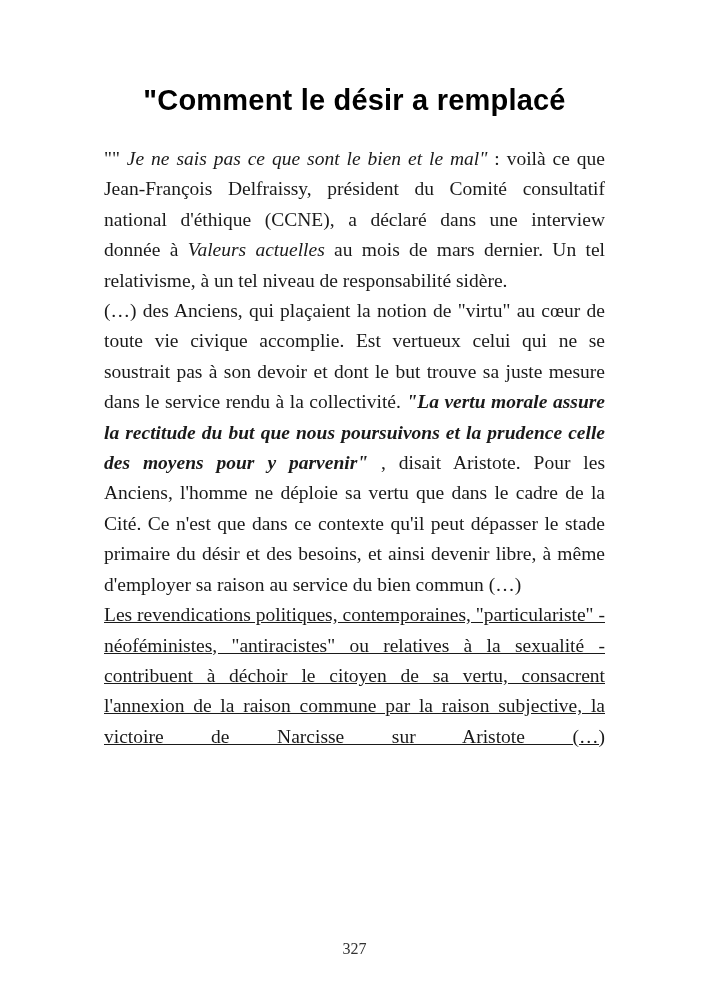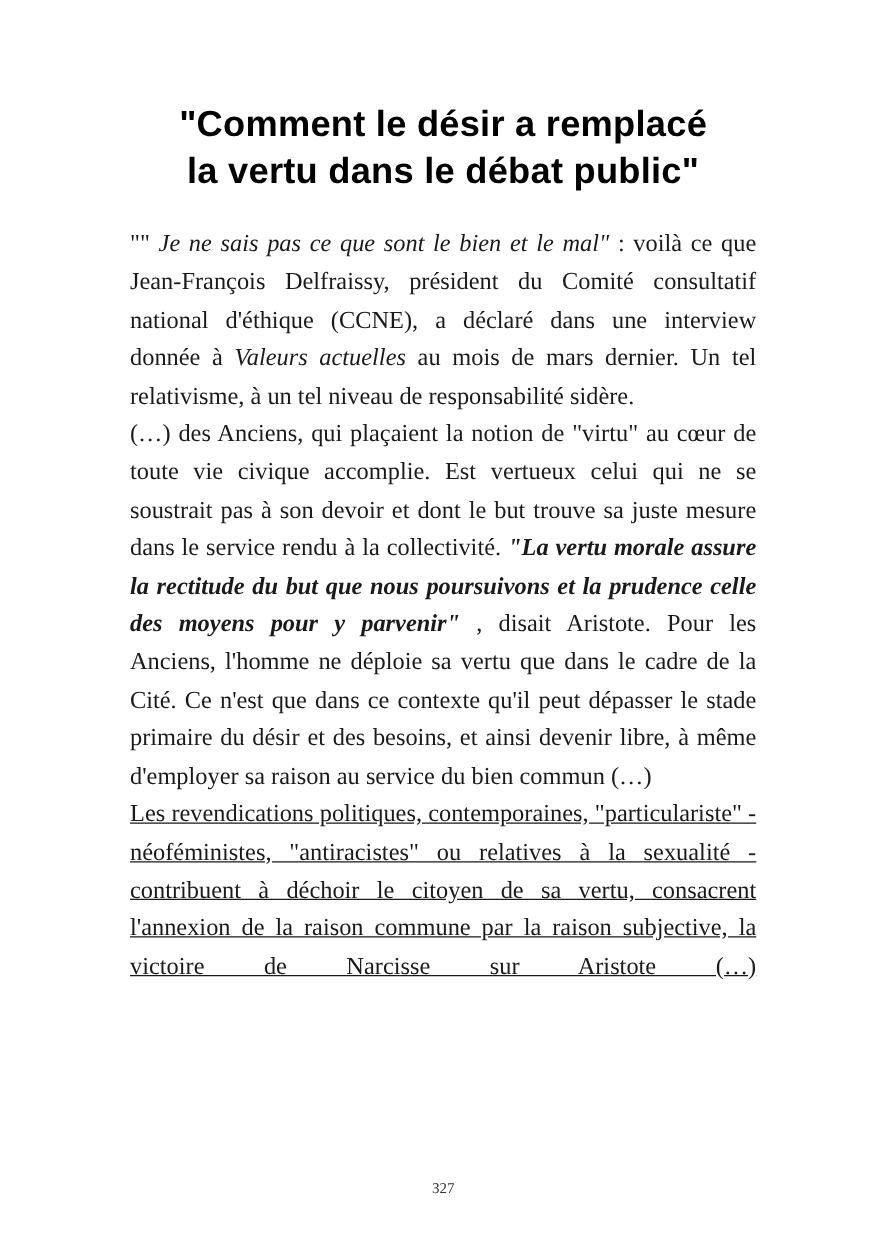--- a/index.html
+++ b/index.html
@@ -46,32 +46,31 @@
   .seg-normal { font-style: normal; font-weight: 400; }
   .seg-italic { font-style: italic; font-weight: 400; }
   .seg-bold-italic { font-style: italic; font-weight: 700; }
   .page-number {
     position: absolute;
     left: 0;
     right: 0;
     bottom: 34px;
     text-align: center;
     font-family: "Liberation Serif", "DejaVu Serif", serif;
-    font-size: 12px;
+    font-size: 16px;
     color: #333333;
     margin-top: 38px;
   }
 </style>
 </head>
 <body>
 
 <div class="page">
   <h1 class="title">
     <span class="title-line">"Comment le désir a remplacé</span>
-    <span class="title-line">la vertu dans le débat public"</span>
   </h1>
 
   <div class="body-text" id="body-text">
       <p class="para"><span class="seg-normal">"" </span><span class="seg-italic">Je ne sais pas ce que sont le bien et le mal"</span><span class="seg-normal"> : voilà ce que Jean-François Delfraissy, président du Comité consultatif national d'éthique (CCNE), a déclaré dans une interview donnée à </span><span class="seg-italic">Valeurs actuelles</span><span class="seg-normal"> au mois de mars dernier. Un tel relativisme, à un tel niveau de responsabilité sidère.</span></p>
       <p class="para"><span class="seg-normal">(…) des Anciens, qui plaçaient la notion de "virtu" au cœur de toute vie civique accomplie. Est vertueux celui qui ne se soustrait pas à son devoir et dont le but trouve sa juste mesure dans le service rendu à la collectivité. </span><span class="seg-bold-italic">"La vertu morale assure la rectitude du but que nous poursuivons et la prudence celle des moyens pour y parvenir"</span><span class="seg-normal"> , disait Aristote. Pour les Anciens, l'homme ne déploie sa vertu que dans le cadre de la Cité. Ce n'est que dans ce contexte qu'il peut dépasser le stade primaire du désir et des besoins, et ainsi devenir libre, à même d'employer sa raison au service du bien commun (…)</span></p>
       <p class="para"><span class="seg-normal">Les revendications politiques, contemporaines, "particulariste" - néoféministes, "antiracistes" ou relatives à la sexualité - contribuent à déchoir le citoyen de sa vertu, consacrent l'annexion de la raison commune par la raison subjective, la victoire de Narcisse sur Aristote (…)</span></p>
     </div>
 
   <div class="page-number">327</div>
 </div>

